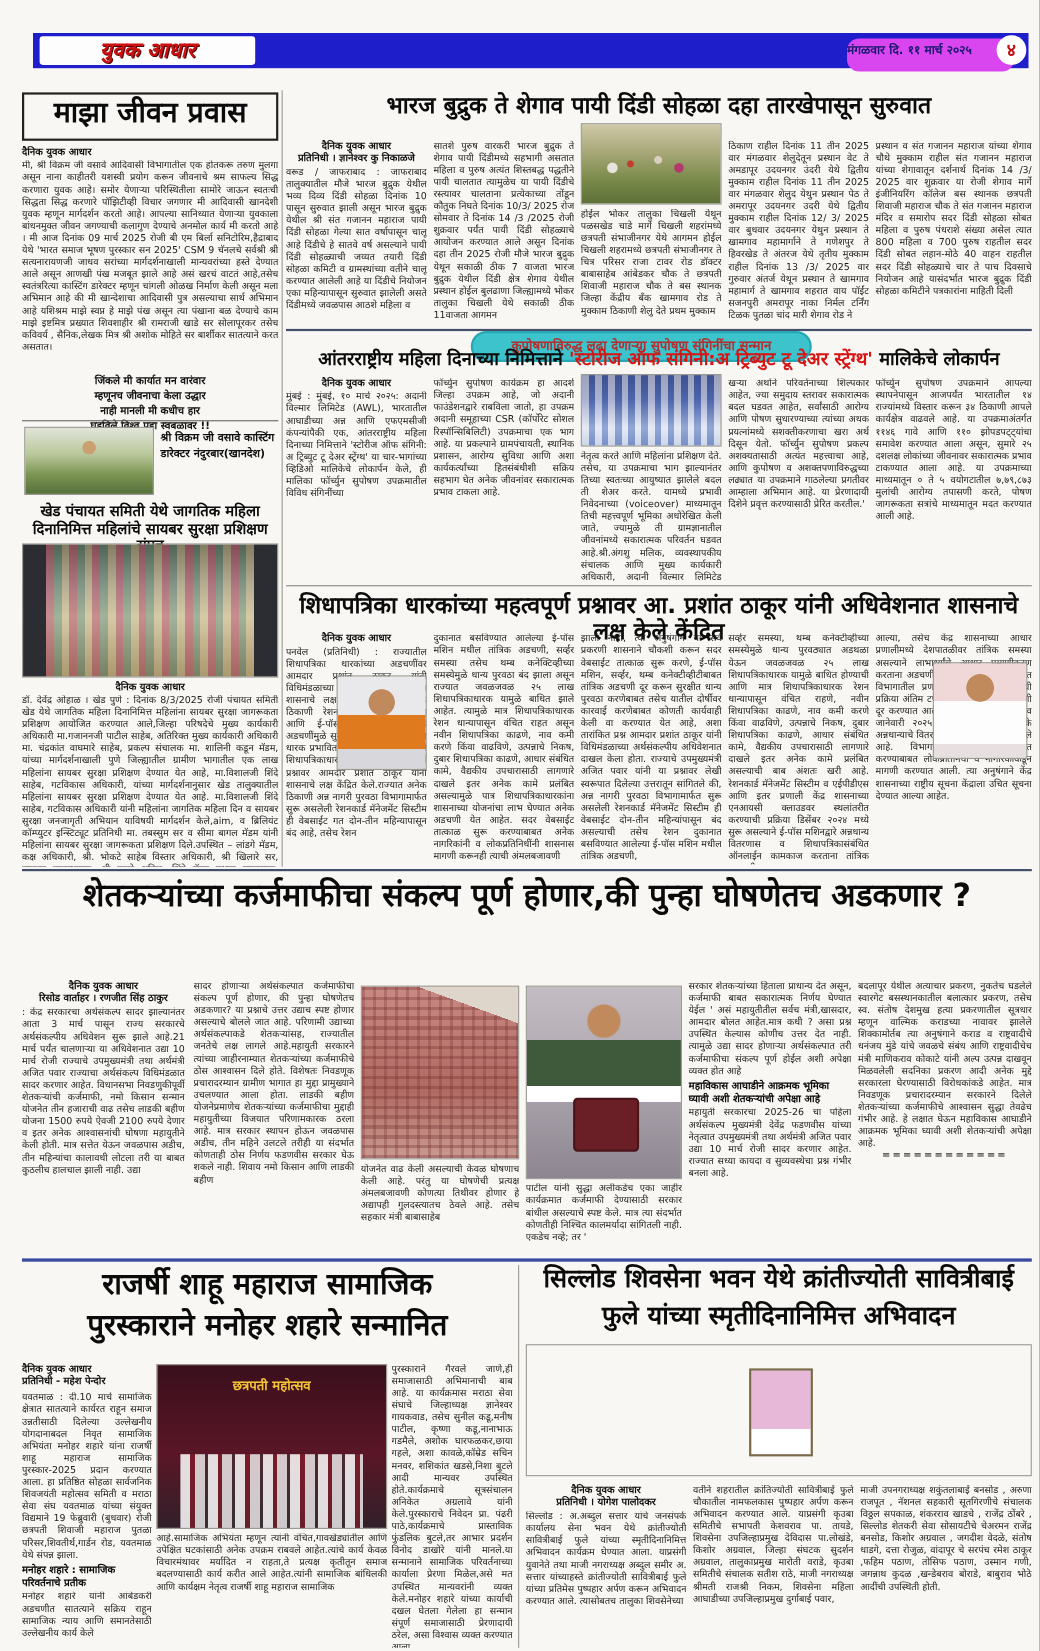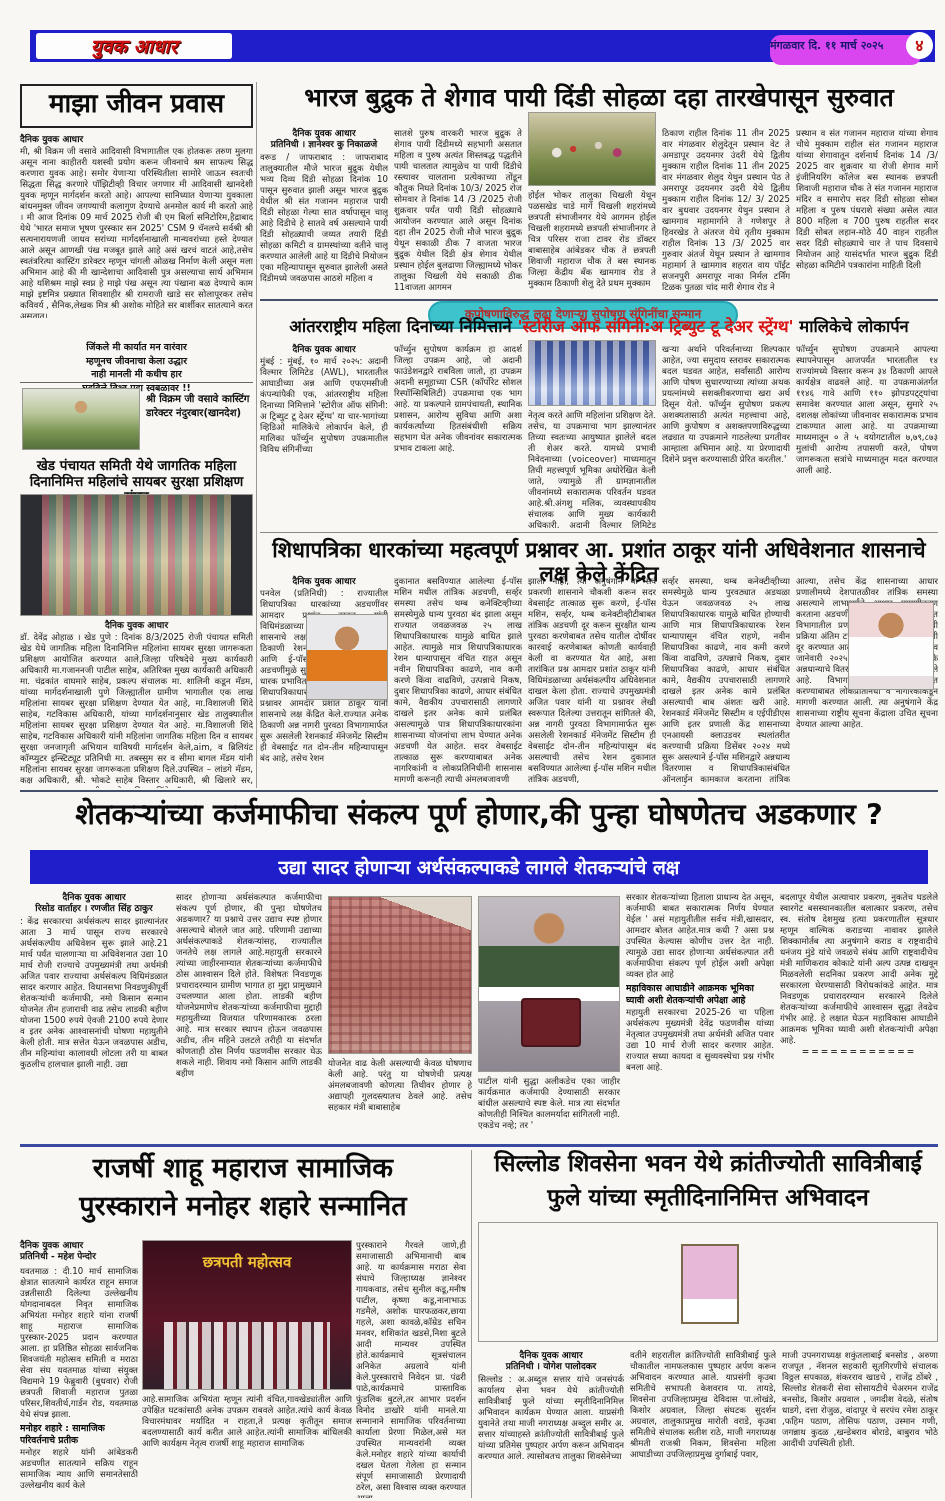--- a/index.html
+++ b/index.html
@@ -85,21 +85,21 @@
   <div class="abs photo ph-vikram" style="left:22px;top:388px;width:118px;height:62px;"></div>
   <div class="abs" style="left:146px;top:392px;width:106px;font-weight:bold;font-size:10px;line-height:1.35;color:#111;">श्री विक्रम जी वसावे कास्टिंग डारेक्टर नंदुरबार(खानदेश)</div>
 
   <div class="abs hl" style="left:20px;top:458px;width:233px;font-size:13.5px;">खेड पंचायत समिती येथे जागतिक महिला दिनानिमित्त महिलांचे सायबर सुरक्षा प्रशिक्षण संपन्न</div>
   <div class="abs photo ph-hall" style="left:20px;top:494px;width:233px;height:122px;"></div>
   <div class="abs byline" style="left:20px;top:620px;width:233px;">दैनिक युवक आधार</div>
   <div class="abs bodytxt" style="left:20px;top:632px;width:233px;height:156px;">डॉ. देवेंद्र ओहाळ ।  खेड पुणे : दिनांक 8/3/2025 रोजी पंचायत समिती खेड येथे जागतिक महिला दिनानिमित्त महिलांना सायबर सुरक्षा जागरूकता प्रशिक्षण आयोजित करण्यात आले,जिल्हा परिषदेचे मुख्य कार्यकारी अधिकारी मा.गजाननजी पाटील साहेब, अतिरिक्त मुख्य कार्यकारी अधिकारी मा. चंद्रकांत वाघमारे साहेब, प्रकल्प संचालक मा. शालिनी कडून मॅडम, यांच्या मार्गदर्शनाखाली पुणे जिल्ह्यातील ग्रामीण भागातील एक लाख महिलांना सायबर सुरक्षा प्रशिक्षण देण्यात येत आहे, मा.विशालजी शिंदे साहेब, गटविकास अधिकारी, यांच्या मार्गदर्शनानुसार खेड तालुक्यातील महिलांना सायबर सुरक्षा प्रशिक्षण देण्यात येत आहे. मा.विशालजी शिंदे साहेब, गटविकास अधिकारी यांनी महिलांना जागतिक महिला दिन व सायबर सुरक्षा जनजागृती अभियान याविषयी मार्गदर्शन केले,aim, व ब्रिलियंट कॉम्प्युटर इन्स्टिट्यूट प्रतिनिधी मा. तबस्सुम सर व सीमा बागल मॅडम यांनी महिलांना सायबर सुरक्षा जागरूकता प्रशिक्षण दिले.उपस्थित – लांडगे मॅडम, कक्ष अधिकारी, श्री. भोकटे साहेब विस्तार अधिकारी, श्री खिलारे सर, तालुका व्यवस्थापक, श्री बखरे अनिल, शिंदे मॅडम प्रभाग समन्वयक, प्रभागसंघ पदाधिकारी, ग्रामसंघ पदाधिकारी, गटातील महिला उपस्थित होत्या</div>
 
   <div class="abs rule-v" style="left:256px;top:82px;height:706px;"></div>
 
-  <div class="abs hl" style="left:260px;top:84px;width:678px;font-size:25px;">भारज बुद्रुक ते शेगाव पायी दिंडी सोहळा दहा तारखेपासून सुरुवात</div>
+  <div class="abs hl" style="left:260px;top:84px;width:678px;font-size:21px;">भारज बुद्रुक ते शेगाव पायी दिंडी सोहळा दहा तारखेपासून सुरुवात</div>
   <div class="abs byline" style="left:260px;top:128px;width:128px;">
     <div>दैनिक युवक आधार</div>
     <div>प्रतिनिधी । ज्ञानेश्वर कु निकाळजे</div>
   </div>
   <div class="abs bodytxt" style="left:260px;top:152px;width:128px;height:144px;">वरूड / जाफराबाद : जाफराबाद तालुक्यातील मौजे भारज बुद्रुक येथील भव्य दिव्य दिंडी सोहळा दिनांक 10 पासून सुरुवात झाली असून भारज बुद्रुक येथील श्री संत गजानन महाराज पायी दिंडी सोहळा गेल्या सात वर्षापासून चालू आहे दिंडीचे हे सातवे वर्ष असल्याने पायी दिंडी सोहळ्याची जय्यत तयारी दिंडी सोहळा कमिटी व ग्रामस्थांच्या वतीने चालू करण्यात आलेली आहे या दिंडीचे नियोजन एका महिन्यापासून सुरुवात झालेली असते दिंडीमध्ये जवळपास आठशे महिला व</div>
   <div class="abs bodytxt" style="left:394px;top:128px;width:128px;height:168px;">सातशे पुरुष वारकरी भारज बुद्रुक ते शेगाव पायी दिंडीमध्ये सहभागी असतात महिला व पुरुष अत्यंत शिस्तबद्ध पद्धतीने पायी चालतात त्यामुळेच या पायी दिंडीचे रस्त्यावर चालताना प्रत्येकाच्या तोंडून कौतुक निघते दिनांक 10/3/ 2025 रोज सोमवार ते दिनांक 14 /3 /2025 रोजी शुक्रवार पर्यंत पायी दिंडी सोहळ्याचे आयोजन करण्यात आले असून दिनांक दहा तीन 2025 रोजी मौजे भारज बुद्रुक येथून सकाळी ठीक 7 वाजता भारज बुद्रुक येथील दिंडी क्षेत्र शेगाव येथील प्रस्थान होईल बुलढाणा जिल्ह्यामध्ये भोकर तालुका चिखली येथे सकाळी ठीक 11वाजता आगमन</div>
   <div class="abs photo ph-dindi" style="left:528px;top:112px;width:128px;height:74px;"></div>
   <div class="abs bodytxt" style="left:528px;top:190px;width:128px;height:106px;">होईल भोकर तालुका चिखली येथून पळसखेड चाडे मार्गे चिखली शहरांमध्ये छत्रपती संभाजीनगर येथे आगमन होईल चिखली शहरामध्ये छत्रपती संभाजीनगर ते चित्र परिसर राजा टावर रोड डॉक्टर बाबासाहेब आंबेडकर चौक ते छत्रपती शिवाजी महाराज चौक ते बस स्थानक जिल्हा केंद्रीय बँक खामगाव रोड ते मुक्काम ठिकाणी शेलु देते प्रथम मुक्काम</div>
   <div class="abs bodytxt" style="left:662px;top:128px;width:128px;height:168px;">ठिकाण राहील दिनांक 11 तीन 2025 वार मंगळवार शेलुदेतून प्रस्थान वेट ते अमडापूर उदयनगर उंदरी येथे द्वितीय मुक्काम राहील दिनांक 11 तीन 2025 वार मंगळवार शेलुद येथुन प्रस्थान पेठ ते अमरापूर उदयनगर उदरी येथे द्वितीय मुक्काम राहील दिनांक 12/ 3/ 2025 वार बुधवार उदयनगर येथुन प्रस्थान ते खामगाव महामार्गाने ते गणेशपुर ते हिवरखेड ते अंतरज येथे तृतीय मुक्काम राहील दिनांक 13 /3/ 2025 वार गुरुवार अंतर्ज येथून प्रस्थान ते खामगाव महामार्ग ते खामगाव शहरात वाय पॉईंट सजनपुरी अमरापूर नाका निर्मल टर्निंग टिळक पुतळा चांद मारी शेगाव रोड ने</div>
   <div class="abs bodytxt" style="left:796px;top:128px;width:142px;height:168px;">प्रस्थान व संत गजानन महाराज यांच्या शेगाव चौथे मुक्काम राहील संत गजानन महाराज यांच्या शेगावातून दर्शनार्थ दिनांक 14 /3/ 2025 वार शुक्रवार या रोजी शेगाव मार्गे इंजीनियरिंग कॉलेज बस स्थानक छत्रपती शिवाजी महाराज चौक ते संत गजानन महाराज मंदिर व समारोप सदर दिंडी सोहळा सोबत महिला व पुरुष पंधराशे संख्या असेल त्यात 800 महिला व 700 पुरुष राहतील सदर दिंडी सोबत लहान-मोठे 40 वाहन राहतील सदर दिंडी सोहळ्याचे चार ते पाच दिवसाचे नियोजन आहे यासंदर्भात भारज बुद्रुक दिंडी सोहळा कमिटीने पत्रकारांना माहिती दिली</div>
@@ -125,21 +125,20 @@
   <div class="abs bodytxt" style="left:260px;top:588px;width:128px;height:198px;">पनवेल (प्रतिनिधी) : राज्यातील शिधापत्रिका धारकांच्या अडचणींवर आमदार प्रशांत ठाकूर यांनी विधिमंडळाच्या अर्थसंकल्पीय अधिवेशनात शासनाचे लक्ष वेधले. राज्यात अनेक ठिकाणी रेशनकार्ड मॅनेजमेंट सिस्टीम आणि ई-पॉस मशीनमधील तांत्रिक अडचणींमुळे सुमारे २५ लाख शिधापत्रिका धारक प्रभावित झाले होते, त्या अनुषंगाने शिधापत्रिकाधारकांच्या या महत्त्वपूर्ण प्रश्नावर आमदार प्रशांत ठाकूर यांनी शासनाचे लक्ष केंद्रित केले.राज्यात अनेक ठिकाणी अन्न नागरी पुरवठा विभागामार्फत सुरू असलेली रेशनकार्ड मॅनेजमेंट सिस्टीम ही वेबसाईट गत दोन-तीन महिन्यापासून बंद आहे, तसेच रेशन</div>
   <div class="abs bodytxt" style="left:394px;top:576px;width:128px;height:210px;">दुकानात बसविण्यात आलेल्या ई-पॉस मशिन मधील तांत्रिक अडचणी, सर्व्हर समस्या तसेच थम्ब कनेक्टिव्हीच्या समस्येमुळे धान्य पुरवठा बंद झाला असून राज्यात जवळजवळ २५ लाख शिधापत्रिकाधारक यामुळे बाधित झाले आहेत. त्यामुळे मात्र शिधापत्रिकाधारक रेशन धान्यापासून वंचित राहत असून नवीन शिधापत्रिका काढणे, नाव कमी करणे किंवा वाढविणे, उत्पन्नाचे निकष, दुबार शिधापत्रिका काढणे, आधार संबंधित कामे, वैद्यकीय उपचारासाठी लागणारे दाखले इतर अनेक कामे प्रलंबित असल्यामुळे पात्र शिधापत्रिकाधारकांना शासनाच्या योजनांचा लाभ घेण्यात अनेक अडचणी येत आहेत. सदर वेबसाईट तात्काळ सुरू करण्याबाबत अनेक नागरिकांनी व लोकप्रतिनिधींनी शासनास मागणी करूनही त्याची अंमलबजावणी</div>
   <div class="abs bodytxt" style="left:528px;top:576px;width:128px;height:210px;">झाली नाही, त्या अनुषंगाने या सर्व प्रकरणी शासनाने चौकशी करून सदर वेबसाईट तात्काळ सुरू करणे, ई-पॉस मशिन, सर्व्हर, थम्ब कनेक्टीव्हीटीबाबत तांत्रिक अडचणी दूर करून सुरक्षीत धान्य पुरवठा करणेबाबत तसेच यातील दोर्षीवर कारवाई करणेबाबत कोणती कार्यवाही केली वा करण्यात येत आहे, अशा तारांकित प्रश्न आमदार प्रशांत ठाकूर यांनी विधिमंडळाच्या अर्थसंकल्पीय अधिवेशनात दाखल केला होता. राज्याचे उपमुख्यमंत्री अजित पवार यांनी या प्रश्नावर लेखी स्वरूपात दिलेल्या उत्तरातून सांगितले की, अन्न नागरी पुरवठा विभागामार्फत सुरू असलेली रेशनकार्ड मॅनेजमेंट सिस्टीम ही वेबसाईट दोन-तीन महिन्यांपासून बंद असल्याची तसेच रेशन दुकानात बसविण्यात आलेल्या ई-पॉस मशिन मधील तांत्रिक अडचणी,</div>
   <div class="abs bodytxt" style="left:662px;top:576px;width:128px;height:210px;">सर्व्हर समस्या, थम्ब कनेक्टीव्हीच्या समस्येमुळे धान्य पुरवठ्यात अडथळा येऊन जवळजवळ २५ लाख शिधापत्रिकाधारक यामुळे बाधित होण्याची आणि मात्र शिधापत्रिकाधारक रेशन धान्यापासून वंचित राहणे, नवीन शिधापत्रिका काढणे, नाव कमी करणे किंवा वाढविणे, उत्पन्नाचे निकष, दुबार शिधापत्रिका काढणे, आधार संबंधित कामे, वैद्यकीय उपचारासाठी लागणारे दाखले इतर अनेक कामे प्रलंबित असल्याची बाब अंशतः खरी आहे. रेशनकार्ड मॅनेजमेंट सिस्टीम व एईपीडीएस आणि इतर प्रणाली केंद्र शासनाच्या एनआयसी क्लाउडवर स्थलांतरीत करण्याची प्रक्रिया डिसेंबर २०२४ मध्ये सुरू असल्याने ई-पॉस मशिनद्वारे अन्नधान्य वितरणास व शिधापत्रिकासंबंधित ऑनलाईन कामकाज करताना तांत्रिक अडचणी</div>
   <div class="abs bodytxt" style="left:796px;top:576px;width:142px;height:210px;">आल्या, तसेच केंद्र शासनाच्या आधार प्रणालीमध्ये देशपातळीवर तांत्रिक समस्या असल्याने लाभार्थ्यांचे आधार प्रमाणीकरण करताना अडचणी आल्या होत्या. सध्यस्थितीत विभागातील प्रणालीचे क्लाऊड मायग्रेशनची प्रक्रिया अंतिम टप्प्यात असून तांत्रिक अडचणी दूर करण्यात आल्या आहेत. डिसेंबर २०२४ व जानेवारी २०२५ मध्ये सरासरी ९२ टक्के अन्नधान्याचे वितरण लाभार्थ्यांना करण्यात आले आहे. विभागातील प्रणाली सुरळीत करण्याबाबत लोकप्रतिनिधी व नागरिकांकडून मागणी करण्यात आली. त्या अनुषंगाने केंद्र शासनाच्या राष्ट्रीय सूचना केंद्राला उचित सूचना देण्यात आल्या आहेत.</div>
   <div class="abs photo ph-thakur" style="left:306px;top:614px;width:82px;height:86px;"></div>
   <div class="abs photo ph-ajith" style="left:848px;top:602px;width:86px;height:88px;"></div>
 
   <div class="abs rule-h" style="left:20px;top:790px;width:918px;height:2px;"></div>
   <div class="abs hl" style="left:20px;top:798px;width:918px;font-size:29px;">शेतकऱ्यांच्या कर्जमाफीचा संकल्प पूर्ण होणार,की पुन्हा घोषणेतच अडकणार ?</div>
-  <div class="abs bluebar" style="left:30px;top:850px;width:898px;height:34px;">उद्या सादर होणाऱ्या अर्थसंकल्पाकडे लागले शेतकऱ्यांचे लक्ष</div>
   <div class="abs byline" style="left:20px;top:892px;width:148px;">
     <div>दैनिक युवक आधार</div>
     <div>रिसोड वार्ताहर । रणजीत सिंह ठाकुर</div>
   </div>
   <div class="abs bodytxt" style="left:20px;top:916px;width:148px;height:224px;">: केंद्र सरकारचा अर्थसंकल्प सादर झाल्यानंतर आता 3 मार्च पासून राज्य सरकारचे अर्थसंकल्पीय अधिवेशन सुरू झाले आहे.21 मार्च पर्यंत चालणाऱ्या या अधिवेशनात उद्या 10 मार्च रोजी राज्याचे उपमुख्यमंत्री तथा अर्थमंत्री अजित पवार राज्याचा अर्थसंकल्प विधिमंडळात सादर करणार आहेत. विधानसभा निवडणुकीपूर्वी शेतकऱ्यांची कर्जमाफी, नमो किसान सन्मान योजनेत तीन हजाराची वाढ तसेच लाडकी बहीण योजना 1500 रुपये ऐवजी 2100 रुपये देणार व इतर अनेक आश्वासनांची घोषणा महायुतीने केली होती. मात्र सत्तेत येऊन जवळपास अडीच, तीन महिन्यांचा कालावधी लोटला तरी या बाबत कुठलीच हालचाल झाली नाही. उद्या</div>
   <div class="abs bodytxt" style="left:176px;top:892px;width:146px;height:248px;">सादर होणाऱ्या अर्थसंकल्पात कर्जमाफीचा संकल्प पूर्ण होणार, की पुन्हा घोषणेतच अडकणार? या प्रश्नाचे उत्तर उद्याच स्पष्ट होणार असल्याचे बोलले जात आहे. परिणामी उद्याच्या अर्थसंकल्पाकडे शेतकऱ्यांसह, राज्यातील जनतेचे लक्ष लागले आहे.महायुती सरकारने त्यांच्या जाहीरनाम्यात शेतकऱ्यांच्या कर्जमाफीचे ठोस आश्वासन दिले होते. विशेषतः निवडणूक प्रचारादरम्यान ग्रामीण भागात हा मुद्दा प्रामुख्याने उचलण्यात आला होता. लाडकी बहीण योजनेप्रमाणेच शेतकऱ्यांच्या कर्जमाफीचा मुद्दाही महायुतीच्या विजयात परिणामकारक ठरला आहे. मात्र सरकार स्थापन होऊन जवळपास अडीच, तीन महिने उलटले तरीही या संदर्भात कोणताही ठोस निर्णय फडणवीस सरकार घेऊ शकले नाही. शिवाय नमो किसान आणि लाडकी बहीण</div>
   <div class="abs photo ph-building" style="left:328px;top:896px;width:144px;height:158px;"></div>
   <div class="abs bodytxt" style="left:328px;top:1058px;width:144px;height:82px;">योजनेत वाढ केली असल्याची केवळ घोषणाच केली आहे. परंतु या घोषणेची प्रत्यक्ष अंमलबजावणी कोणत्या तिथीवर होणार हे अद्यापही गुलदस्त्यातच ठेवले आहे. तसेच सहकार मंत्री बाबासाहेब</div>
   <div class="abs photo ph-briefcase" style="left:478px;top:896px;width:142px;height:176px;"></div>
   <div class="abs bodytxt" style="left:478px;top:1076px;width:142px;height:64px;">पाटील यांनी सुद्धा अलीकडेच एका जाहीर कार्यक्रमात कर्जमाफी देण्यासाठी सरकार बांधील असल्याचे स्पष्ट केले. मात्र त्या संदर्भात कोणतीही निश्चित कालमर्यादा सांगितली नाही. एकडेच नव्हे; तर '</div>
@@ -160,21 +159,21 @@
   <div class="abs byline" style="left:20px;top:1240px;width:118px;text-align:left;">
     <div>दैनिक युवक आधार</div>
     <div>प्रतिनिधी - महेश पेन्दोर</div>
   </div>
   <div class="abs" style="left:20px;top:1266px;width:118px;height:232px;overflow:hidden;">
     <div class="bodytxt">यवतमाळ : दी.10 मार्च सामाजिक क्षेत्रात सातत्याने कार्यरत राहून समाज उन्नतीसाठी दिलेल्या उल्लेखनीय योगदानाबदल निवृत सामाजिक अभियंता मनोहर शहारे यांना राजर्षी शाहू महाराज सामाजिक पुरस्कार-2025 प्रदान करण्यात आला. हा प्रतिष्ठित सोहळा सार्वजनिक शिवजयंती महोत्सव समिती व मराठा सेवा संघ यवतमाळ यांच्या संयुक्त विद्यमाने 19 फेब्रुवारी (बुधवार) रोजी छत्रपती शिवाजी महाराज पुतळा परिसर,शिवतीर्थ,गार्डन रोड, यवतमाळ येथे संपन्न झाला.</div>
     <div class="boldsub">मनोहर शहारे : सामाजिक परिवर्तनाचे प्रतीक</div>
     <div class="bodytxt">मनोहर शहारे यांनी आंबेडकरी अडचणीत सातत्याने सक्रिय राहून सामाजिक न्याय आणि समानतेसाठी उल्लेखनीय कार्य केले</div>
   </div>
   <div class="abs photo ph-stage" style="left:142px;top:1240px;width:210px;height:150px;">
-    <div style="position:absolute;left:0;right:0;top:10px;text-align:center;color:#f2c234;font-weight:bold;font-size:15px;">छत्रपती महोत्सव</div>
+    <div style="position:absolute;left:0;right:0;top:10px;text-align:center;color:#f2c234;font-weight:bold;font-size:12px;">छत्रपती महोत्सव</div>
     <div style="position:absolute;left:10%;bottom:0;width:80%;height:45%;background:repeating-linear-gradient(90deg, rgba(255,255,255,.85) 0 9px, rgba(140,30,40,.6) 9px 13px, rgba(245,245,245,.8) 13px 22px, rgba(60,60,60,.5) 22px 25px);"></div>
   </div>
   <div class="abs bodytxt" style="left:142px;top:1394px;width:210px;height:104px;">आहे.सामाजिक अभियंता म्हणून त्यांनी वंचित,गावखेड्यांतील आणि उपेक्षित घटकांसाठी अनेक उपक्रम राबवले आहेत.त्यांचे कार्य केवळ विचारमंथावर मर्यादित न राहता,ते प्रत्यक्ष कृतीतून समाज बदलण्यासाठी कार्य करीत आले आहेत.त्यांनी सामाजिक बांधिलकी आणि कार्यक्षम नेतृत्व राजर्षी शाहू महाराज सामाजिक</div>
   <div class="abs bodytxt" style="left:356px;top:1240px;width:110px;height:258px;">पुरस्काराने गैरवले जाणे,ही समाजासाठी अभिमानाची बाब आहे. या कार्यक्रमास मराठा सेवा संघाचे जिल्हाध्यक्ष ज्ञानेश्वर गायकवाड, तसेच सुनील कडू,मनीष पाटील, कृष्णा कडू,नानाभाऊ गडमैले, अशोक घारफळकर,छाया गहले, अशा कावळे,कॉम्रेड सचिन मनवर, शशिकांत खडसे,निशा बुटले आदी मान्यवर उपस्थित होते.कार्यक्रमाचे सूत्रसंचालन अनिकेत अग्रलावे यांनी केले.पुरस्काराचे निवेदन प्रा. पंढरी पाठे,कार्यक्रमाचे प्रास्ताविक फुंडलिक बुटले,तर आभार प्रदर्शन विनोद डाखोरे यांनी मानले.या सन्मानाने सामाजिक परिवर्तनाच्या कार्याला प्रेरणा मिळेल,असे मत उपस्थित मान्यवरांनी व्यक्त केले.मनोहर शहारे यांच्या कार्याची दखल घेतला गेलेला हा सन्मान संपूर्ण समाजासाठी प्रेरणादायी ठरेल, असा विश्वास व्यक्त करण्यात आला.</div>
 
   <div class="abs rule-v" style="left:471px;top:1150px;height:348px;"></div>
 
   <div class="abs hl" style="left:478px;top:1150px;width:460px;font-size:23px;">सिल्लोड शिवसेना भवन येथे क्रांतीज्योती सावित्रीबाई</div>
   <div class="abs hl" style="left:478px;top:1184px;width:460px;font-size:23px;">फुले यांच्या स्मृतीदिनानिमित्त अभिवादन</div>
   <div class="abs photo ph-group" style="left:478px;top:1222px;width:460px;height:120px;">

